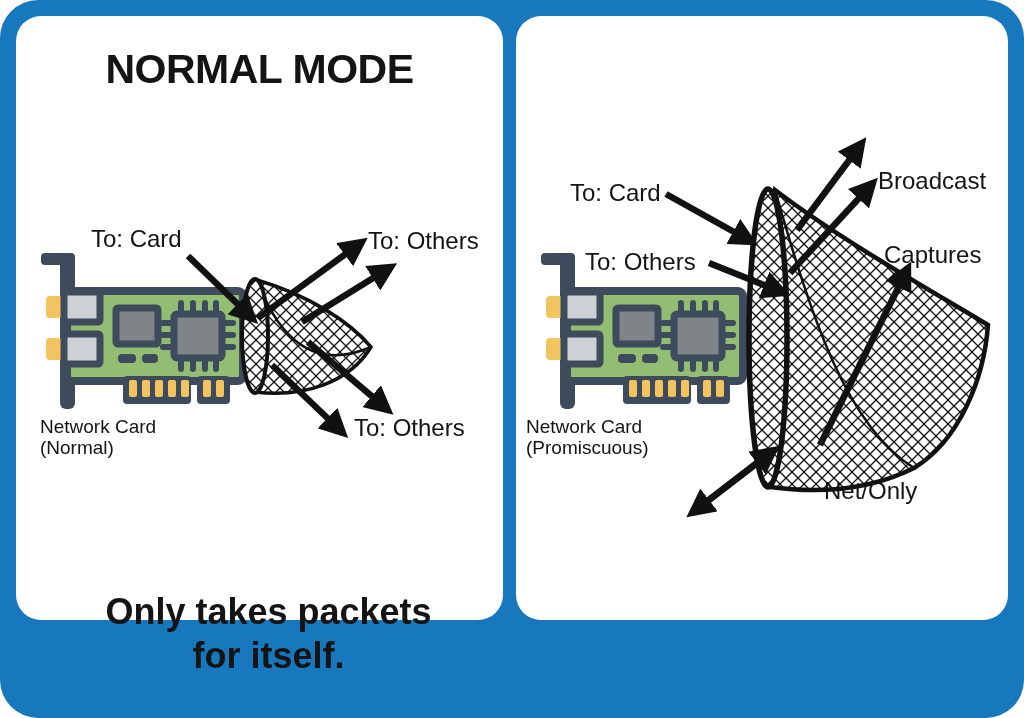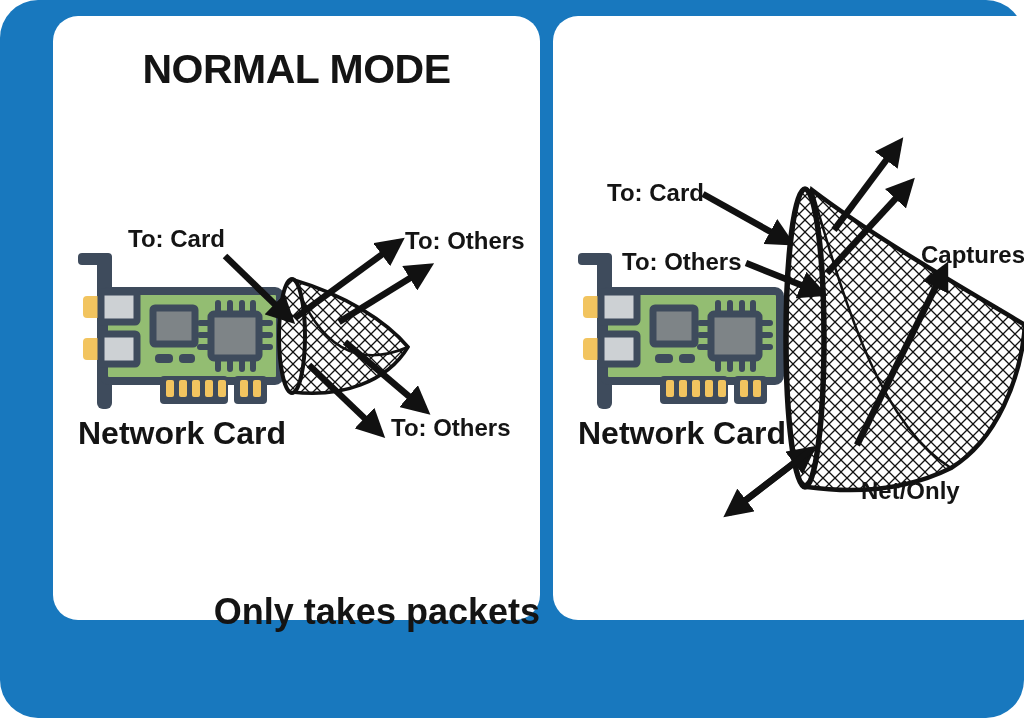--- a/index.html
+++ b/index.html
@@ -11,38 +11,37 @@
   }
   .frame{
     position:absolute;inset:0;
     background:var(--frame_blue,#1878BE);
     border-radius:38px;
   }
   .panel{
     position:absolute;top:16px;height:604px;
     background:var(--panel_white,#fff);
     border-radius:25px;
-    margin-left:37px;
   }
   .panel.left{left:16px;width:487px;}
   .panel.right{left:516px;width:492px;}
   .diagram{position:absolute;left:0;top:0;}
   .title{
     position:absolute;left:0;right:0;top:30px;
     text-align:center;font-size:41px;font-weight:700;letter-spacing:-0.5px;
   }
   .lbl{
-    position:absolute;font-size:24px;font-weight:700;white-space:nowrap;line-height:1.1;
+    position:absolute;font-size:24px;font-weight:400;white-space:nowrap;line-height:1.1;
   }
   .nic-caption{
-    position:absolute;text-align:center;font-size:32px;font-weight:700;line-height:1.12;
+    position:absolute;font-size:19px;font-weight:400;line-height:1.12;
   }
   .caption{
     position:absolute;left:0;right:0;top:574px;
-    text-align:right;font-size:36px;font-weight:700;line-height:1.22;padding-left:18px;
+    text-align:center;font-size:36px;font-weight:700;line-height:1.22;padding-left:18px;
   }
   svg .ink{stroke:#111;}
 </style>
 </head>
 <body>
 
 <svg width="0" height="0" style="position:absolute" aria-hidden="true">
   <defs>
     <pattern id="hatch" patternUnits="userSpaceOnUse" width="12" height="12">
       <rect width="12" height="12" fill="#ffffff"></rect>
@@ -96,23 +95,25 @@
       <path d="M292 326 L372 394" marker-end="url(#ah)"></path>
       <path d="M256 349 L327 417" marker-end="url(#ah)"></path>
     </g>
   </svg>
   <div class="title">NORMAL MODE</div>
   <div class="lbl" style="left:75px;top:210px">To: Card</div>
   <div class="lbl" style="left:352px;top:212px">To: Others</div>
   <div class="lbl" style="left:338px;top:399px">To: Others</div>
   <div class="nic-caption" style="left:24px;top:400px;width:210px">
     <div>Network Card</div>
+    <div>(Normal)</div>
   </div>
   <div class="caption">
     <div>Only takes packets</div>
+    <div>for itself.</div>
   </div>
 </div>
 
 <div class="panel right">
   <svg class="diagram" width="492" height="679" viewBox="0 0 492 679">
     <g>
       <use href="#nic" x="24" y="236"></use>
     </g>
     <g>
       <path d="M259 174 C322 222 412 273 472 309 C468 362 444 424 398 452 C356 473 306 478 254 471 C237 376 241 262 259 174 Z" fill="url(#hatch)" class="ink" stroke-width="4.5"></path>
@@ -124,18 +125,20 @@
       <path d="M193 247 L268 277" marker-end="url(#ah)"></path>
       <path d="M281 214 L346 127" marker-end="url(#ah)"></path>
       <path d="M274 257 L357 167" marker-end="url(#ah)"></path>
       <path d="M304 429 L392 252" marker-end="url(#ah)"></path>
       <path d="M176 497 L258 434" marker-end="url(#ah)"></path>
       <path d="M258 434 L176 497" marker-end="url(#ah)"></path>
     </g>
   </svg>
   <div class="lbl" style="left:54px;top:164px">To: Card</div>
   <div class="lbl" style="left:69px;top:233px">To: Others</div>
+  <div class="lbl" style="left:362px;top:152px">Broadcast</div>
   <div class="lbl" style="left:368px;top:226px">Captures</div>
   <div class="lbl" style="left:308px;top:462px">Net/Only</div>
   <div class="nic-caption" style="left:10px;top:400px;width:238px">
     <div>Network Card</div>
+    <div>(Promiscuous)</div>
   </div>
 </div>
 
 </body></html>

